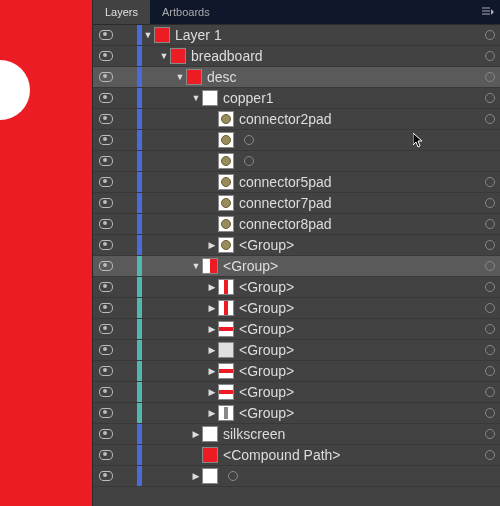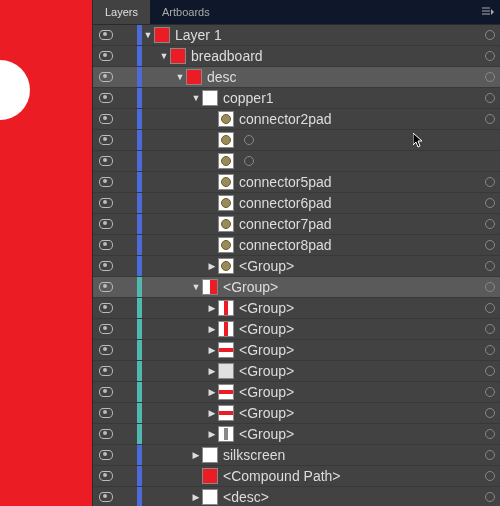--- a/index.html
+++ b/index.html
@@ -174,34 +174,20 @@
         </div>
         <div class="row">
           <div class="vis">
             <div class="eye"></div>
           </div>
           <div class="lock"></div>
           <div class="stripe" style="background: rgb(74, 107, 216);"></div>
           <div class="indent" style="width: 64px;"></div>
           <div class="arrow"></div>
           <div class="thumb th-pad"></div>
-          <div class="label">connector6pad</div>
-          <div class="target">
-            <div class="ring"></div>
-          </div>
-        </div>
-        <div class="row">
-          <div class="vis">
-            <div class="eye"></div>
-          </div>
-          <div class="lock"></div>
-          <div class="stripe" style="background: rgb(74, 107, 216);"></div>
-          <div class="indent" style="width: 64px;"></div>
-          <div class="arrow"></div>
-          <div class="thumb th-pad"></div>
           <div class="label">connector7pad</div>
           <div class="target">
             <div class="ring"></div>
           </div>
         </div>
         <div class="row">
           <div class="vis">
             <div class="eye"></div>
           </div>
           <div class="lock"></div>
@@ -370,20 +356,19 @@
         </div>
         <div class="row">
           <div class="vis">
             <div class="eye"></div>
           </div>
           <div class="lock"></div>
           <div class="stripe" style="background: rgb(74, 107, 216);"></div>
           <div class="indent" style="width: 48px;"></div>
           <div class="arrow">▶</div>
           <div class="thumb th-white"></div>
-          <div class="label">&lt;desc&gt;</div>
           <div class="target">
             <div class="ring"></div>
           </div>
         </div>
       </div>
   </div>
 </div>
 
 </body></html>

